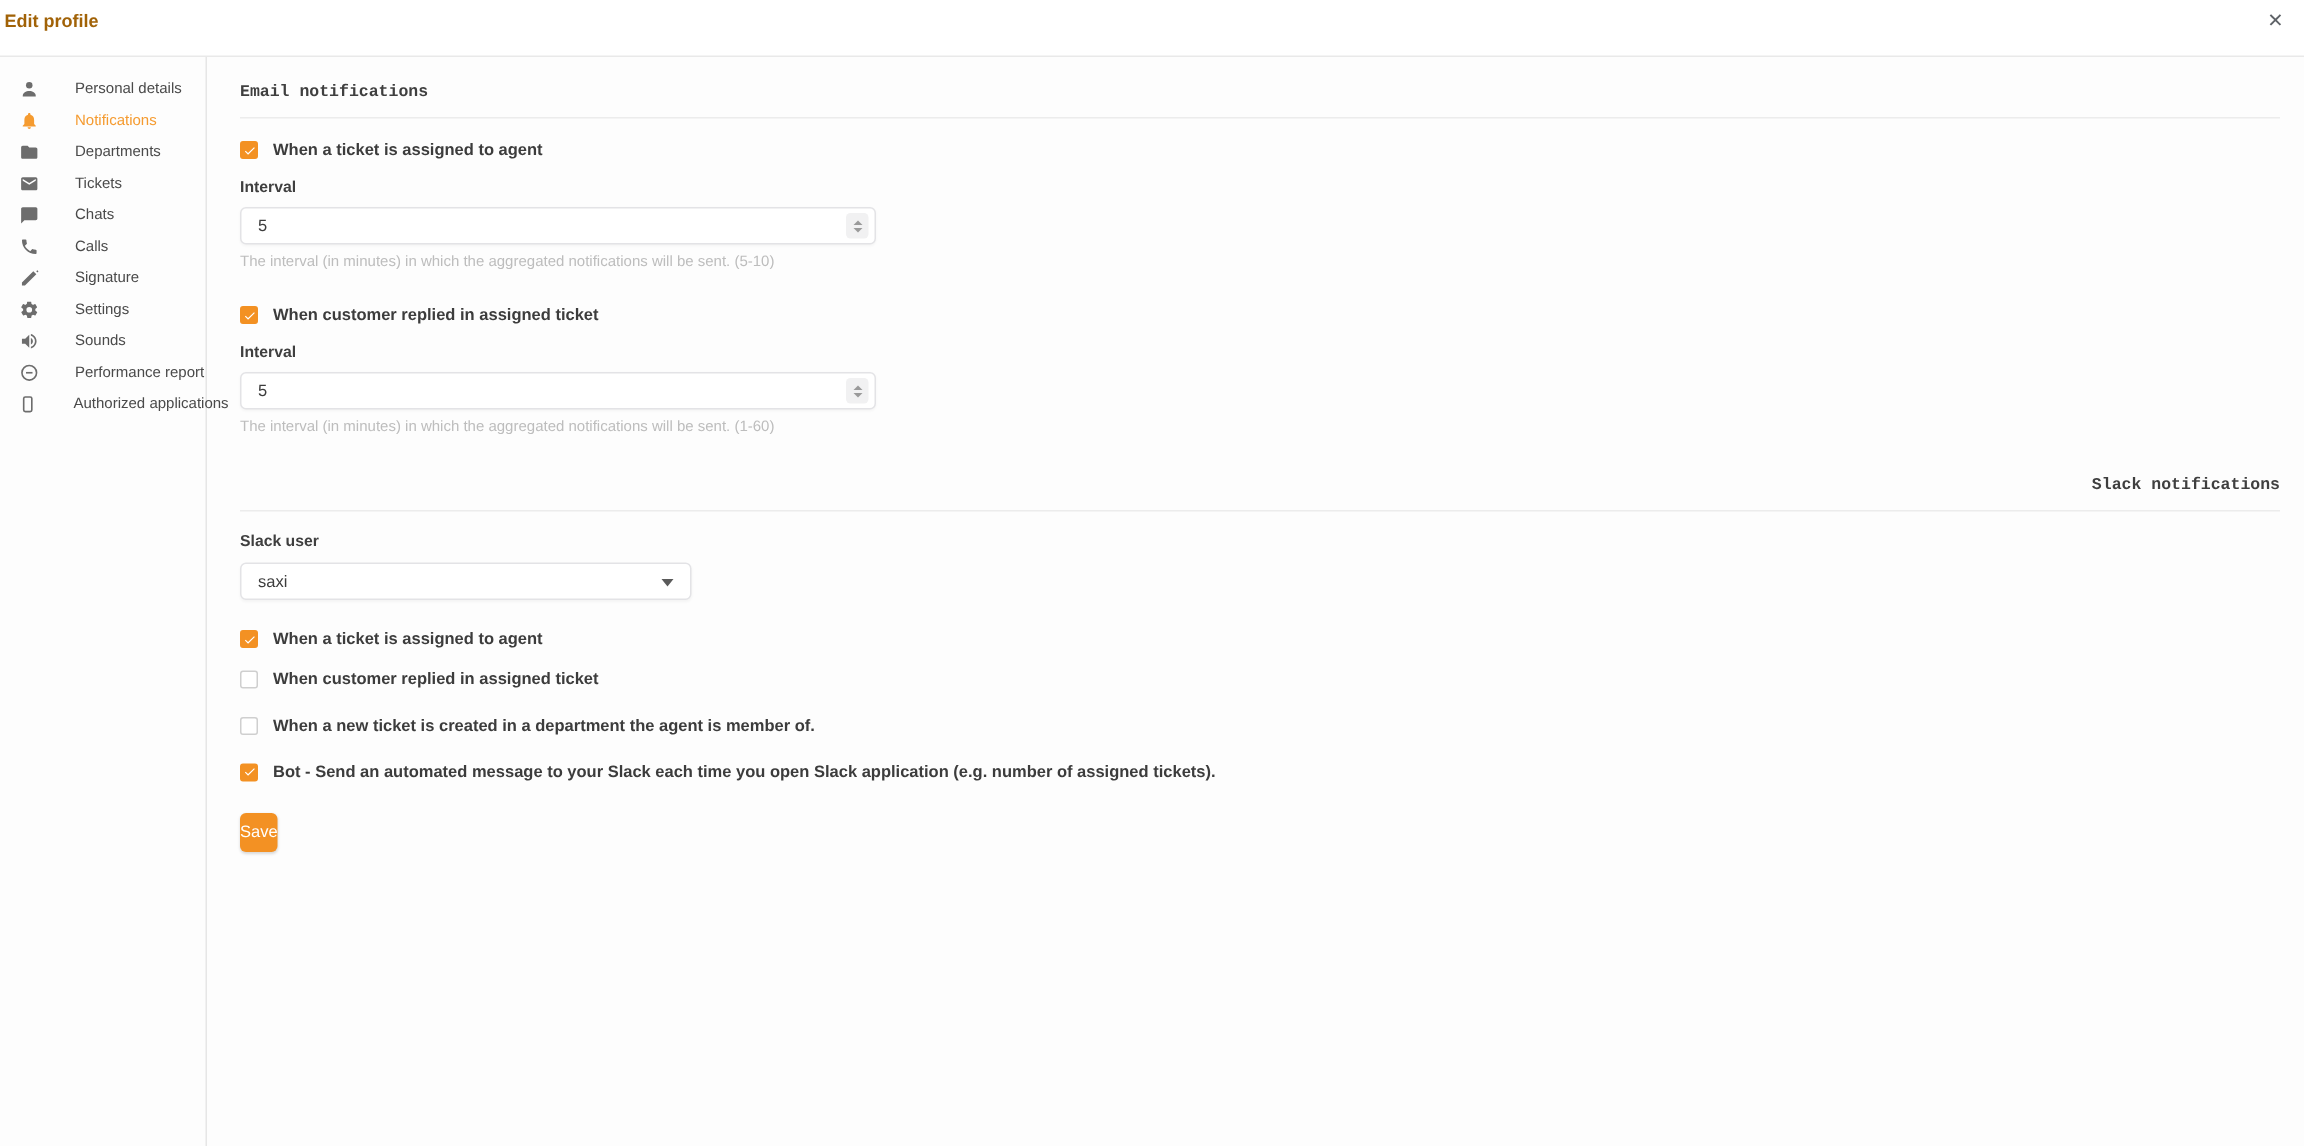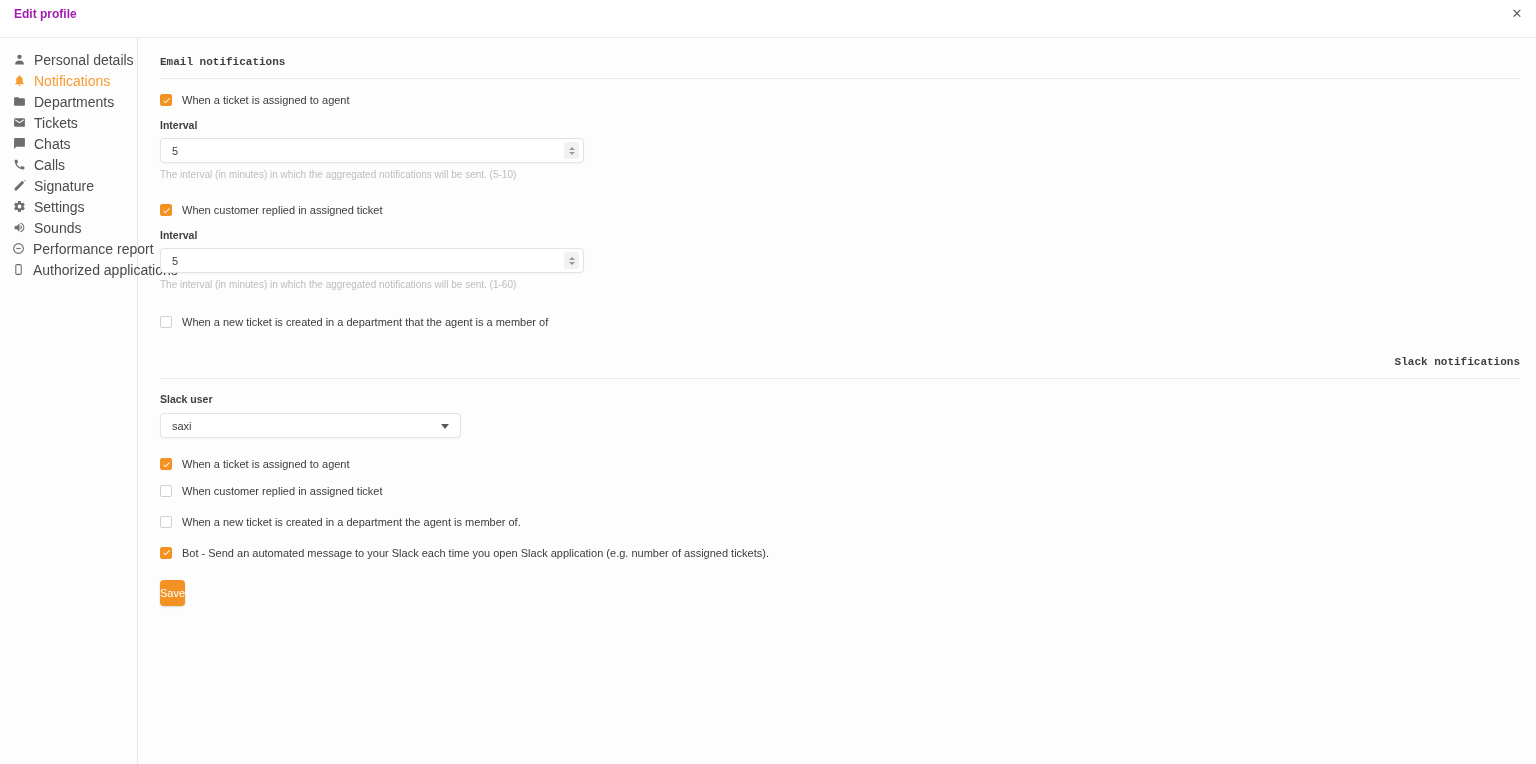--- a/index.html
+++ b/index.html
@@ -1,50 +1,50 @@
 <!DOCTYPE html>
 <html><head>
 <meta charset="utf-8">
 <style>
   * { margin:0; padding:0; box-sizing:border-box; }
   html,body { width:1536px; height:764px; overflow:hidden; background:#fdfdfd;
     font-family:"Liberation Sans", sans-serif; color:#3c3c3c; }
 
   
   .topbar { position:relative; height:38px; background:#ffffff; border-bottom:1px solid #e9e9e9; }
-  .topbar-title { position:absolute; left:14px; top:7px; font-size:12px; font-weight:bold; color:#a21caf; }
+  .topbar-title { position:absolute; left:3px; top:7px; font-size:12px; font-weight:bold; color:#a16207; }
   .close-btn { position:absolute; right:10px; top:5px; width:18px; height:18px; line-height:18px;
     text-align:center; font-size:13px; color:#5f6368; cursor:pointer; }
 
   
   .layout { display:flex; height:726px; }
   .sidebar { width:138px; border-right:1px solid #e6e6e6; padding-top:11px; flex-shrink:0; }
   .main { flex:1; padding:18px 16px 0 22px; }
 
   
   .nav-item { display:flex; align-items:center; height:21px; padding-left:12px; cursor:pointer; }
   .nav-icon { width:14px; height:14px; display:flex; align-items:center; justify-content:center; }
   .nav-icon svg { width:13px; height:13px; fill:#6d6d6d; }
   .nav-icon svg .stroked { fill:none; stroke:#6d6d6d; stroke-width:2; }
-  .nav-label { margin-left:8px; font-size:14px; color:#4a4a4a; white-space:nowrap; }
+  .nav-label { margin-left:24px; font-size:10px; color:#4a4a4a; white-space:nowrap; }
   .nav-item.active .nav-label { color:#f59b30; }
   .nav-item.active .nav-icon svg { fill:#f59b30; }
 
   
   .section-title { font-size:11px; font-weight:bold; color:#3f3f3f;font-family:Liberation Mono, monospace; }
   .divider { height:1px; background:#ececec; margin-top:10px; }
 
   
   .check-row { display:flex; align-items:center; cursor:pointer; }
   .cb { width:12px; height:12px; border:1px solid #cfcfcf; border-radius:2px; background:#fff;
     display:flex; align-items:center; justify-content:center; flex-shrink:0; }
   .cb svg { width:9px; height:9px; display:none; }
   .cb.checked { background:#f39123; border-color:#f39123; }
   .cb.checked svg { display:block; }
-  .cb-label { margin-left:10px; font-size:11px; color:#3c3c3c; }
+  .cb-label { margin-left:10px; font-size:11px; color:#3c3c3c;font-weight:bold; }
 
   
   .field-label { font-size:10.5px; font-weight:bold; color:#3f3f3f; }
   .num-input-wrap { position:relative; width:424px; margin-top:7px; }
   .num-input { width:100%; height:25px; border:1px solid #e3e3e6; border-radius:4px;
     box-shadow:0 1px 2px rgba(0,0,0,0.04); padding:0 26px 0 11px; font-size:11px; color:#3c3c3c;
     font-family:"Liberation Sans", sans-serif; outline:none; -moz-appearance:textfield; appearance:textfield; }
   .num-input::-webkit-outer-spin-button, .num-input::-webkit-inner-spin-button { -webkit-appearance:none; }
   .stepper { position:absolute; right:5px; top:4px; width:15px; height:17px; background:#f1f1f2;
     border-radius:3px; display:flex; flex-direction:column; align-items:center; justify-content:center;
@@ -225,24 +225,20 @@
     <div class="field-label mt13">Interval</div>
     <div class="num-input-wrap">
       <input class="num-input" type="text" value="5" style="">
       <span class="stepper">
           <span class="up"></span>
           <span class="down"></span>
         </span>
     </div>
     <div class="helper">The interval (in minutes) in which the aggregated notifications will be sent. (1-60)</div>
 
-    <label class="check-row mt26">
-      <span class="cb"></span>
-      <span class="cb-label">When a new ticket is created in a department that the agent is a member of</span>
-    </label>
 
     
     <div class="section-title mt28">Slack notifications</div>
     <div class="divider"></div>
 
     <div class="field-label mt14">Slack user</div>
     <div class="select-box">
       <span class="select-value">saxi</span>
       <span class="caret"></span>
     </div>

